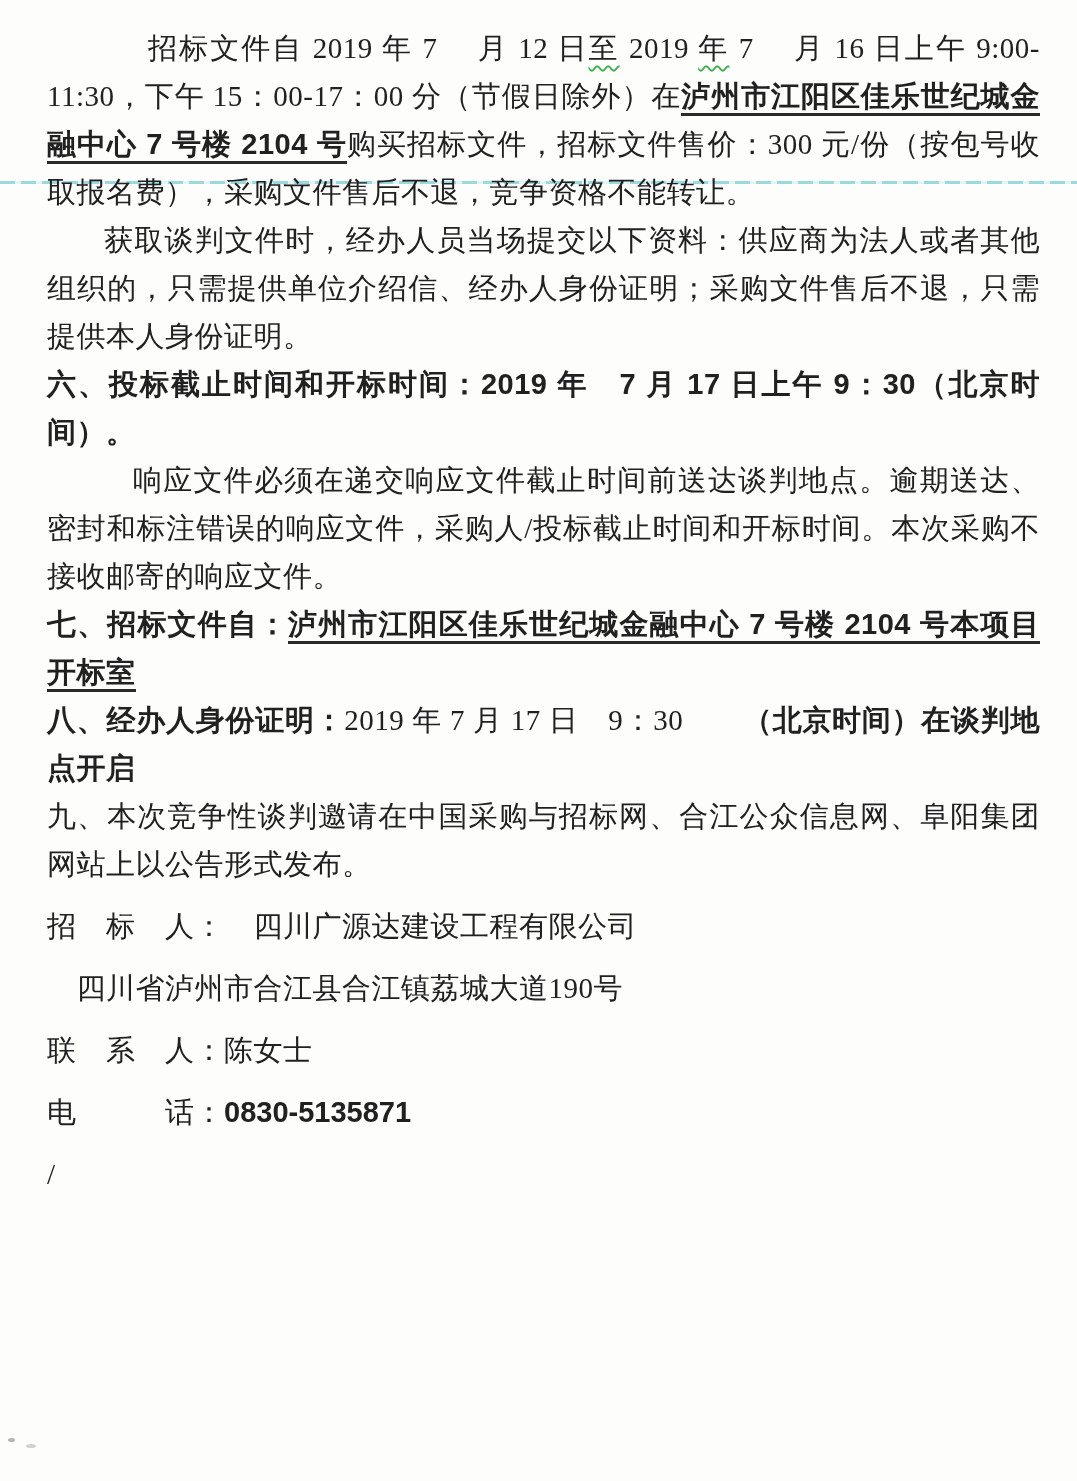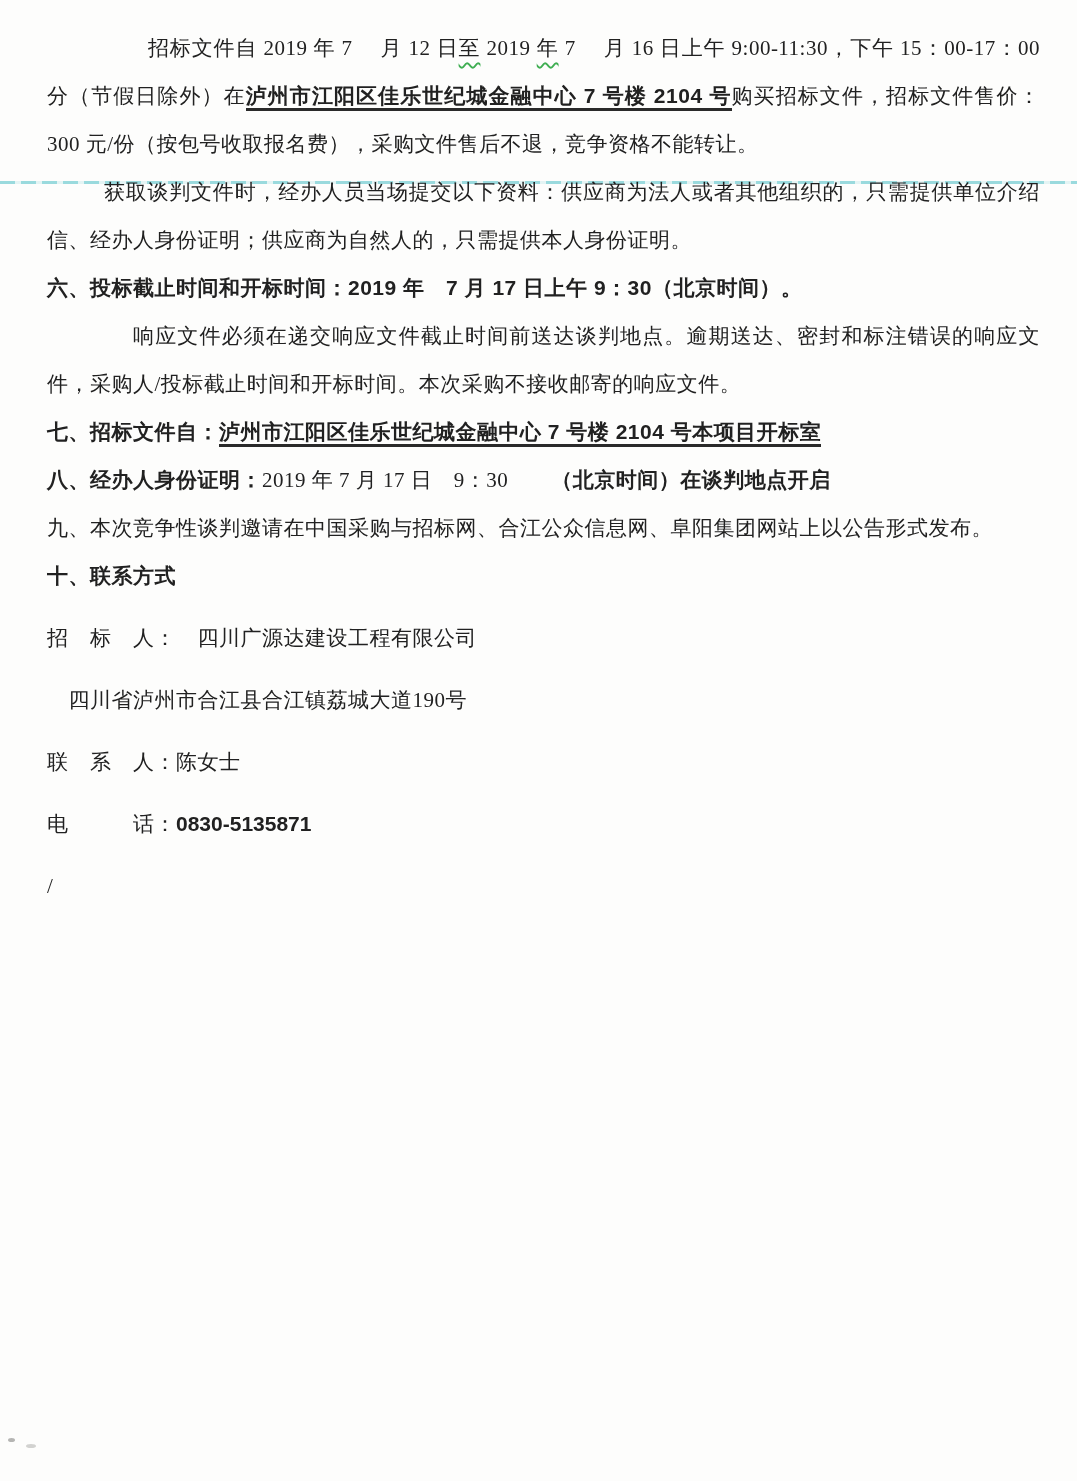--- a/index.html
+++ b/index.html
@@ -4,21 +4,21 @@
 <style>
   html, body { margin: 0; padding: 0; background: #e8e8e8; }
   .page {
     position: relative;
     width: 1077px;
     height: 1481px;
     margin: 0 auto;
     background: #fdfdfc;
     color: #212121;
     font-family: "Liberation Serif", "DejaVu Serif", serif;
-    font-size: 21px;
+    font-size: 29px;
     overflow: hidden;
   }
   .content {
     position: absolute;
     left: 47px;
     right: 37px;
     top: 24px;
   }
   .content p { margin: 0; text-align: justify; line-height: 48px; letter-spacing: 0.5px; }
 
@@ -88,37 +88,36 @@
 <div class="page">
 
   <div class="scanline"></div>
 
   <div class="content">
 
     <p class="p-intro">
       <span>招标文件自 2019 年 7 　月 12 日</span><span class="wavy-green">至</span><span> 2019 </span><span class="wavy-green">年</span><span> 7 　月 16 日上午 9:00-11:30，下午 15：00-17：00 分（节假日除外）在</span><span class="loc-underline">泸州市江阳区佳乐世纪城金融中心 7 号楼 2104 号</span><span>购买招标文件，招标文件售价：300 元/份（按包号收取报名费），采购文件售后不退，竞争资格不能转让。</span>
     </p>
 
-    <p class="p-obtain">获取谈判文件时，经办人员当场提交以下资料：供应商为法人或者其他组织的，只需提供单位介绍信、经办人身份证明；供应商为自然人的，只需提供本人身份证明。</p>
+    <p class="p-obtain">获取谈判文件时，经办人员当场提交以下资料：供应商为法人或者其他组织的，只需提供单位介绍信、经办人身份证明；采购文件售后不退，只需提供本人身份证明。</p>
 
     <p class="h-six bold-head">六、投标截止时间和开标时间：2019 年　7 月 17 日上午 9：30（北京时间）。</p>
 
     <p class="p-six">响应文件必须在递交响应文件截止时间前送达谈判地点。逾期送达、密封和标注错误的响应文件，采购人/投标截止时间和开标时间。本次采购不接收邮寄的响应文件。</p>
 
     <p class="h-seven">
       <span class="bold-head">七、招标文件自：</span><span class="loc-underline">泸州市江阳区佳乐世纪城金融中心 7 号楼 2104 号本项目开标室</span>
     </p>
 
     <p class="h-eight">
       <span class="bold-head">八、经办人身份证明：</span><span>2019 年 7 月 17 日　9：30　　</span><span class="bold-head">（北京时间）在谈判地点开启</span>
     </p>
 
     <p class="p-nine">九、本次竞争性谈判邀请在中国采购与招标网、合江公众信息网、阜阳集团网站上以公告形式发布。</p>
 
-    <p class="h-ten bold-head">十、联系方式</p>
 
     <div class="contacts">
 
       <div class="contact-row">
         <span class="clabel">招　标　人：</span>
         <span class="cvalue">　四川广源达建设工程有限公司</span>
       </div>
 
       <div class="contact-row">
         <span class="cvalue">　四川省泸州市合江县合江镇荔城大道190号</span>

